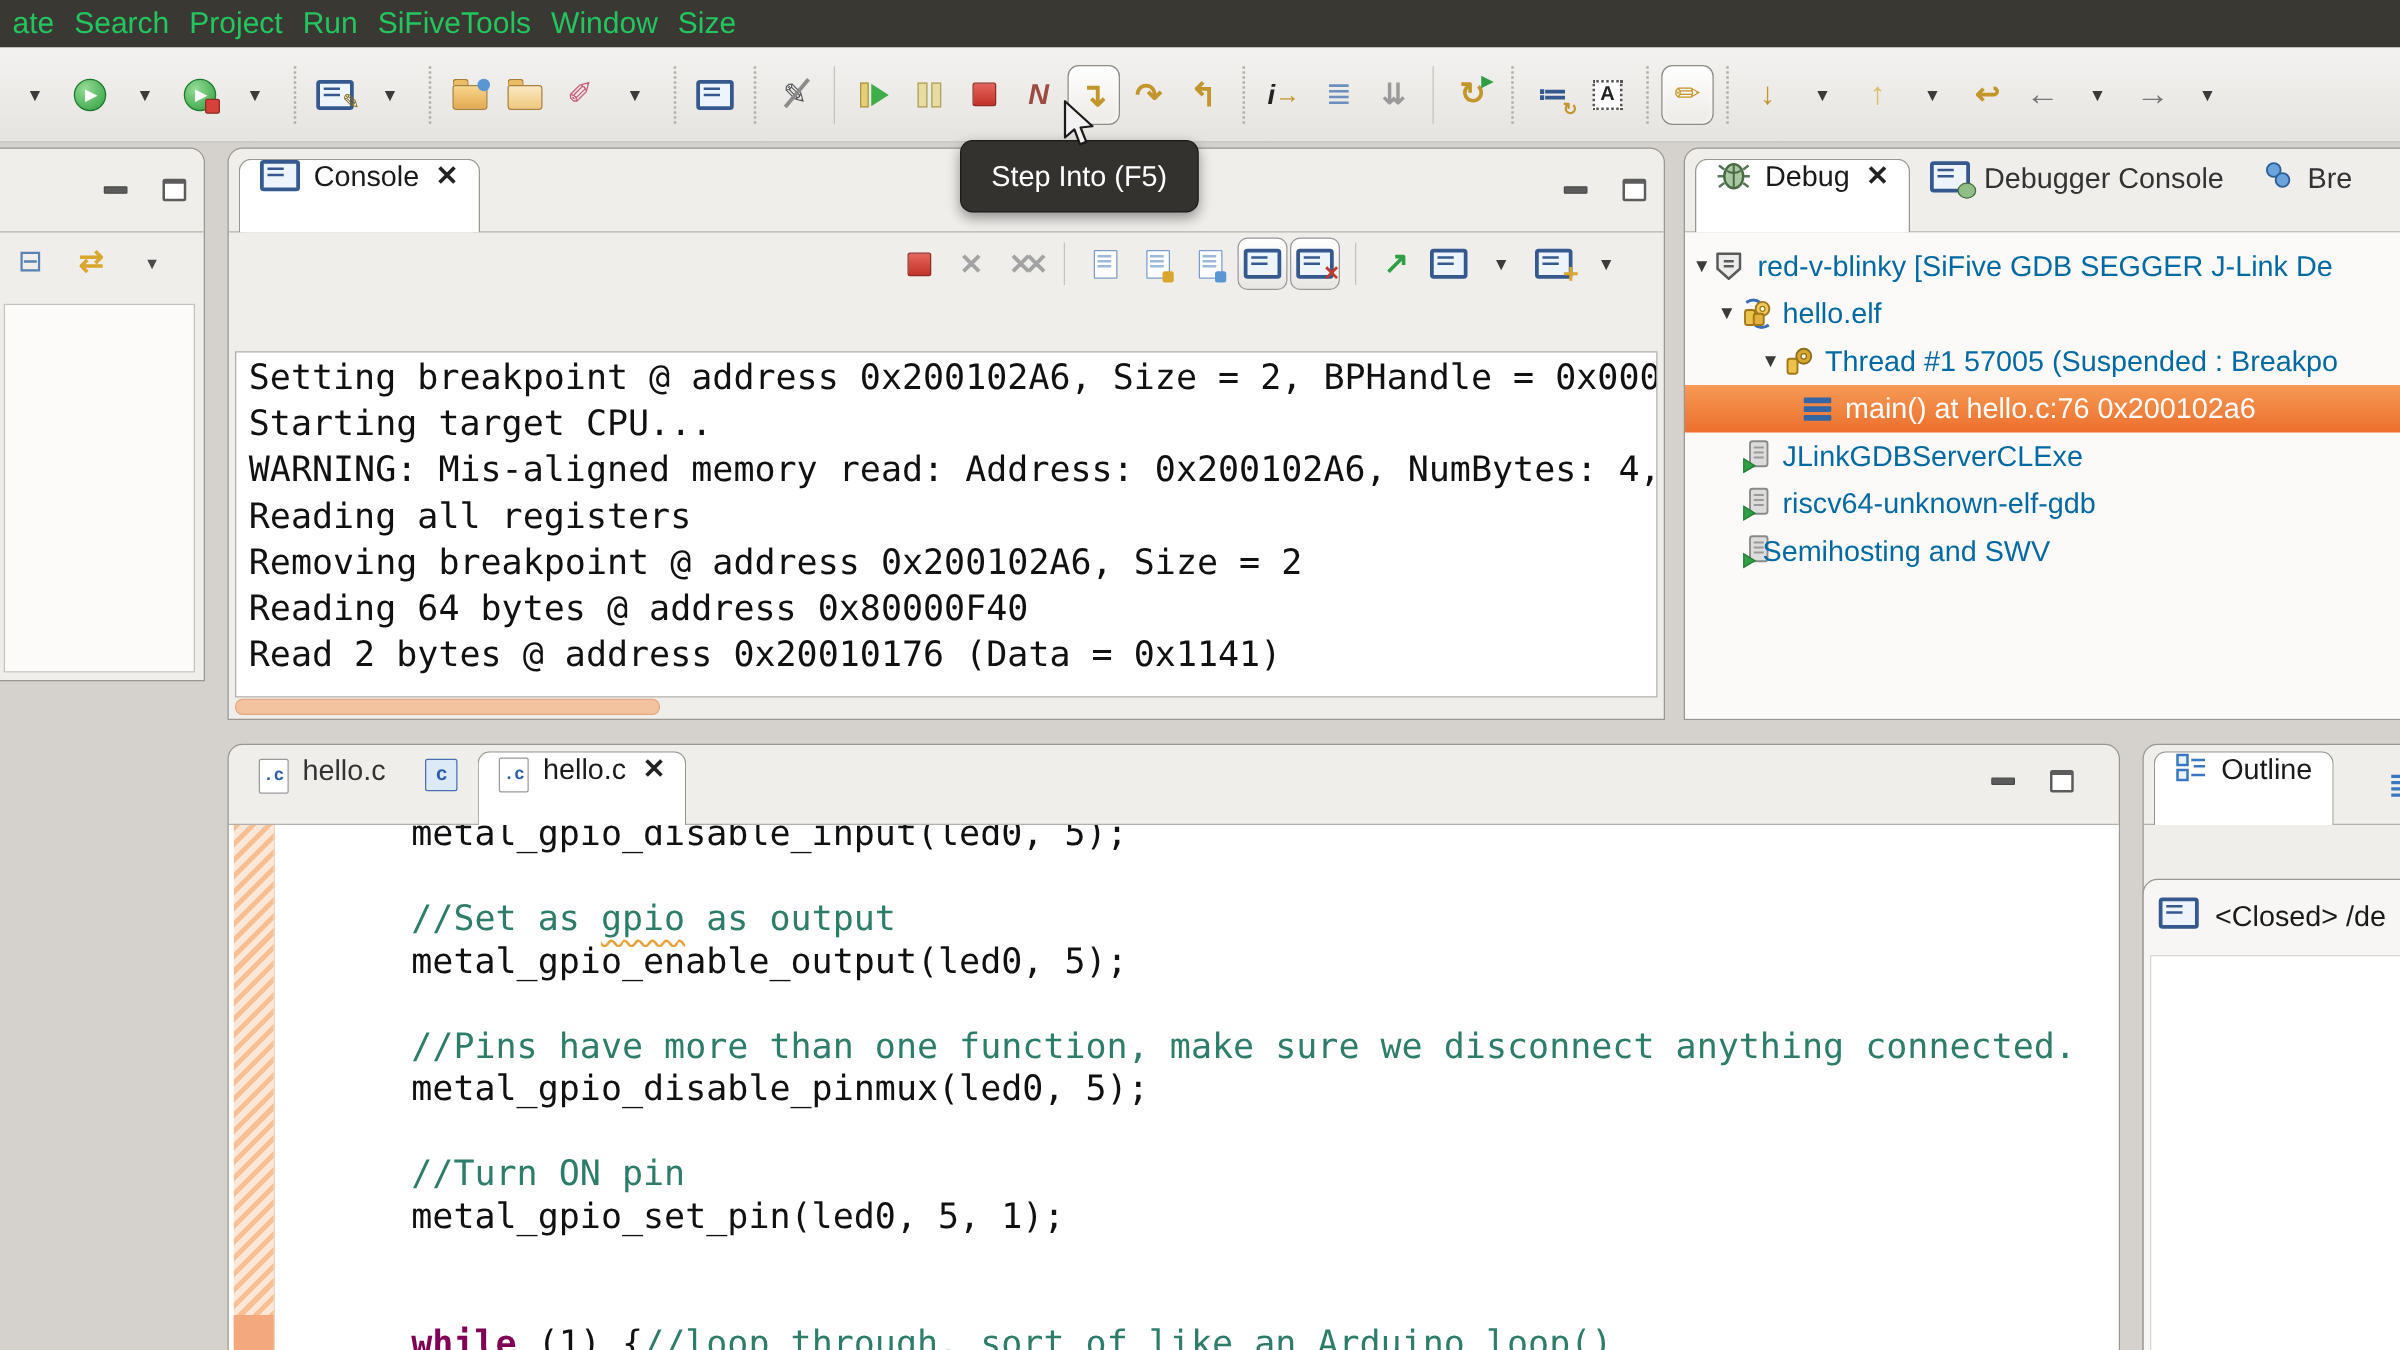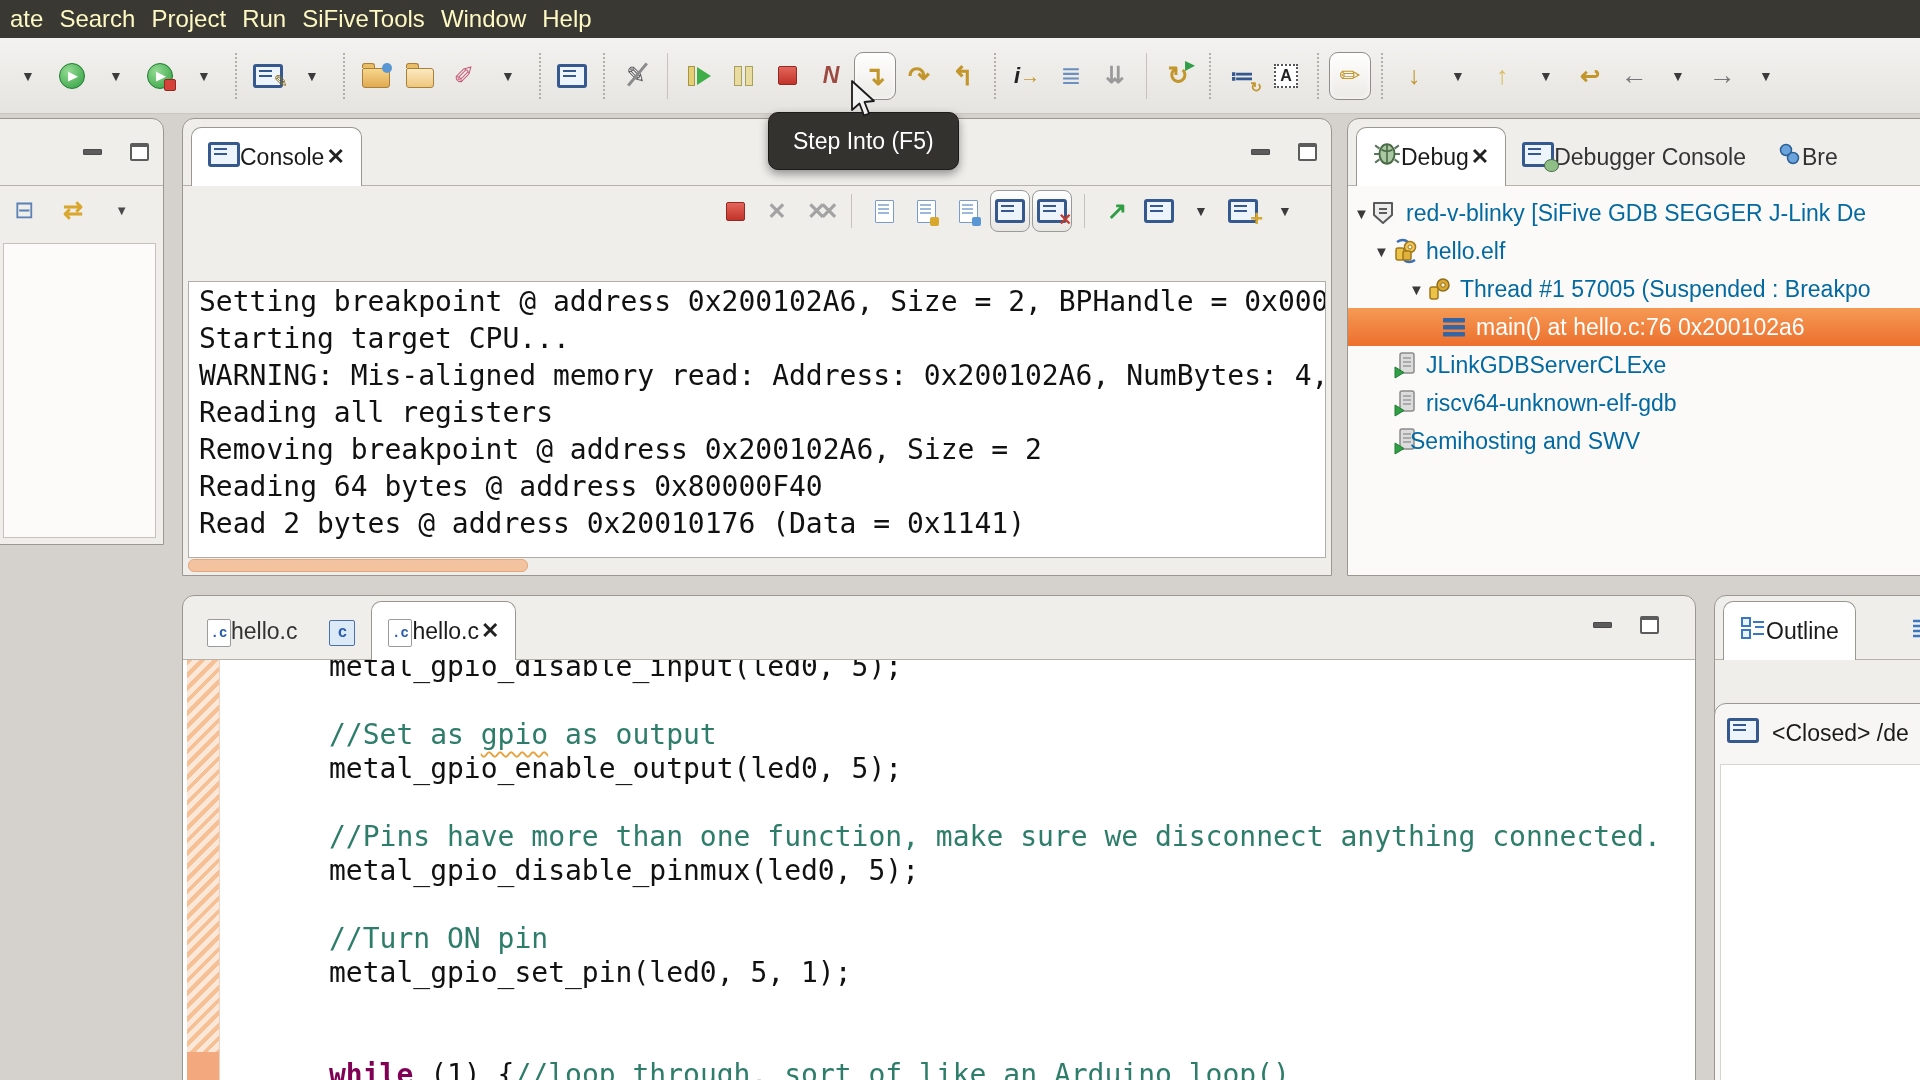--- a/index.html
+++ b/index.html
@@ -4,21 +4,21 @@
 <style>
   html,body{margin:0;padding:0}
   body{
     width:1920px;height:1080px;overflow:hidden;position:relative;
     background:#d5d2ce;font-family:"Liberation Sans",sans-serif;
     -webkit-font-smoothing:antialiased;
   }
   
   .menubar{position:absolute;left:0;top:0;width:100%;height:38px;background:#3a3833;
     display:flex;align-items:center;padding-left:2px;box-sizing:border-box}
-  .menu-item{color:#fef9c3;font-size:24px;padding:0 8px;height:100%;display:flex;align-items:center;cursor:default}
+  .menu-item{color:#22c55e;font-size:24px;padding:0 8px;height:100%;display:flex;align-items:center;cursor:default}
   
   .toolbar{position:absolute;left:0;top:38px;width:100%;height:76px;
     background:linear-gradient(#f3f2f0,#e6e4e0);border-bottom:1px solid #c9c6c1;
     display:flex;align-items:center;padding-left:6px;box-sizing:border-box}
   .tb-btn{width:42px;height:48px;margin:0 1px;display:flex;align-items:center;justify-content:center;
     background:transparent;border:none;position:relative;padding:0}
   .tb-btn.hl{border:1px solid #908d88;border-radius:9px;background:linear-gradient(#ffffff,#eceae6);
     box-shadow:inset 0 0 5px rgba(255,255,255,.9)}
   .tb-sep{width:0;height:46px;border-left:2px dotted #b3b0aa;margin:0 9px}
   .tb-sep.solid{border-left:1px solid #c6c3be}
@@ -60,21 +60,21 @@
   .ic-cfile.blue{width:24px;height:24px;background:#dce9f7;border-color:#4a6fae;font-size:16px}
   
   .panel{position:absolute;background:#f0eeeb;border:1px solid #9a9791;box-sizing:border-box;overflow:hidden}
   .left-panel{left:-14px;top:118px;width:178px;height:427px;border-radius:0 12px 0 0}
   .console-panel{left:182px;top:118px;width:1150px;height:458px;border-radius:12px 12px 0 0}
   .debug-panel{left:1347px;top:118px;width:593px;height:458px;border-radius:12px 0 0 0}
   .editor-panel{left:182px;top:595px;width:1514px;height:500px;border-radius:12px 12px 0 0}
   .outline-panel{left:1714px;top:595px;width:226px;height:500px;border-radius:12px 0 0 0}
   .terminal-panel{left:1714px;top:703px;width:226px;height:392px;border-radius:12px 0 0 0;background:#f7f6f4}
   .tabrow{display:flex;align-items:flex-end;height:67px;padding-left:8px;position:relative;border-bottom:1px solid #b5b2ac;box-sizing:border-box}
-  .tab{display:flex;align-items:center;height:56px;padding:0 16px;font-size:23px;color:#333;
+  .tab{display:flex;gap:11px;height:56px;padding:0 16px;font-size:23px;color:#333;
     border-radius:10px 10px 0 0;position:relative;white-space:nowrap;flex:none}
   .tab.active{background:#fff;border:1px solid #9a9791;border-bottom:none;margin-bottom:-1px;height:58px;color:#1a1a1a}
   .tab-close{font-weight:bold;font-size:22px;color:#222;margin-left:2px}
   .win-controls{position:absolute;right:14px;top:24px;display:flex;gap:28px;align-items:center}
   .win-min{width:17px;height:4px;background:#5c5c5c;border:1px solid #4a4a4a;border-radius:1px}
   .win-max{width:15px;height:12px;border:2px solid #5c5c5c;border-top:4px solid #5c5c5c;background:#fff;border-radius:2px}
   
   .view-toolbar{display:flex;justify-content:flex-end;align-items:center;height:50px;padding-right:26px;gap:2px}
   .view-toolbar.left{justify-content:flex-start;padding-left:22px;gap:18px;height:48px;border-bottom:none}
   .vt-btn{width:40px;height:42px;display:flex;align-items:center;justify-content:center;background:transparent;border:none;position:relative;padding:0}
@@ -123,21 +123,21 @@
 </head>
 <body>
 
 <div class="menubar" id="menubar">
     <div class="menu-item">ate</div>
     <div class="menu-item">Search</div>
     <div class="menu-item">Project</div>
     <div class="menu-item">Run</div>
     <div class="menu-item">SiFiveTools</div>
     <div class="menu-item">Window</div>
-    <div class="menu-item">Help</div>
+    <div class="menu-item">Size</div>
   </div>
 
 <div class="toolbar" id="main-toolbar">
     <button class="tb-btn">
       <span class="icwrap">
         <span class="gi" style="font-size:14px;color:#3b3b3b">▼</span>
       </span>
     </button>
     <button class="tb-btn">
       <span class="icwrap">

